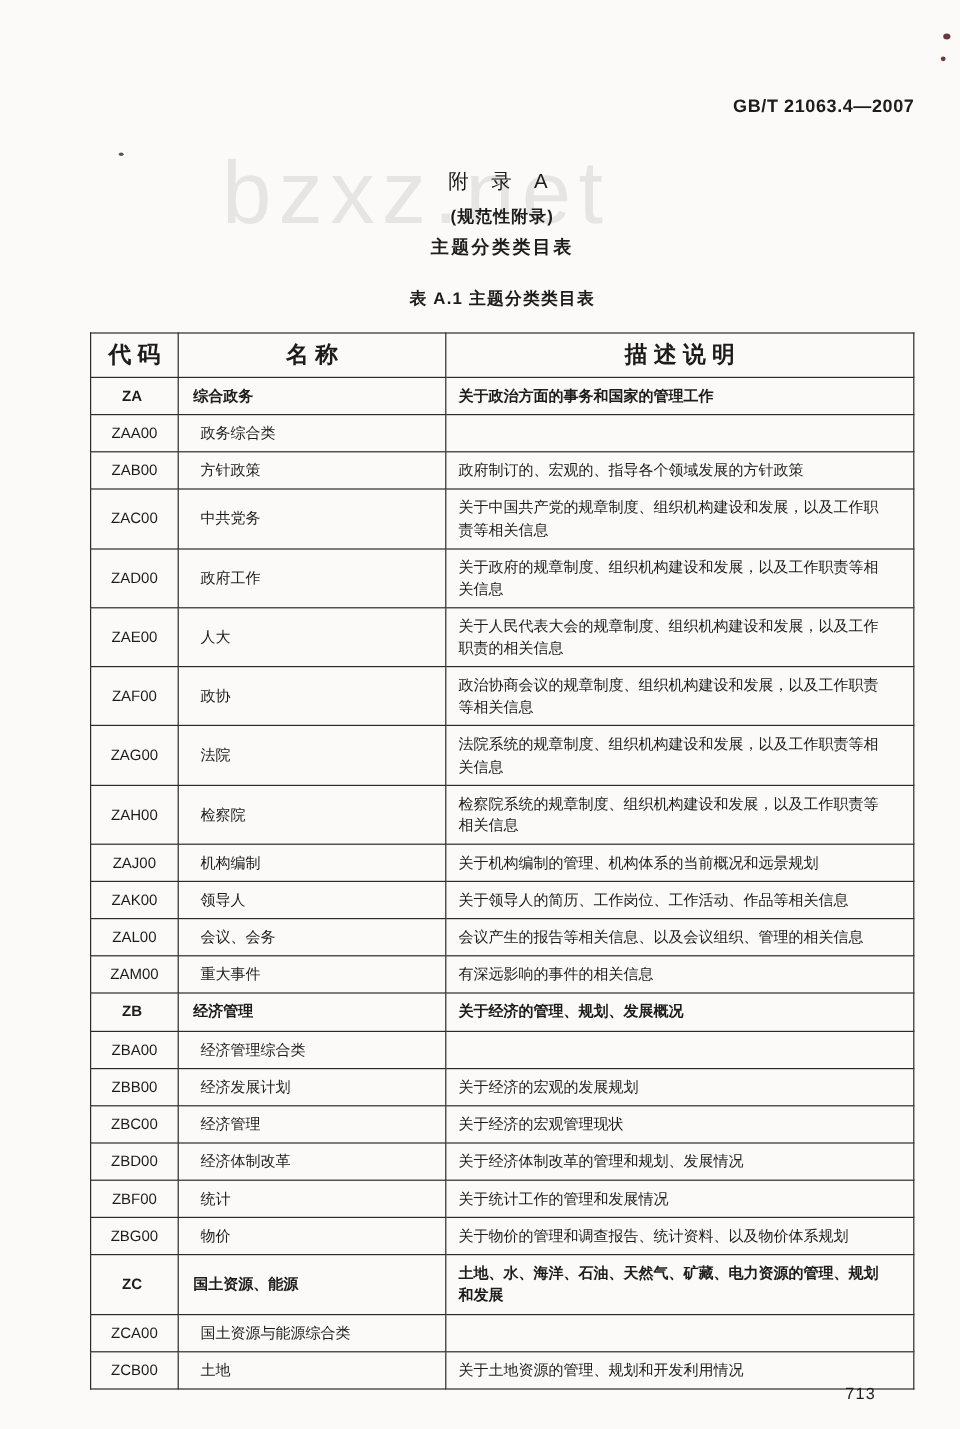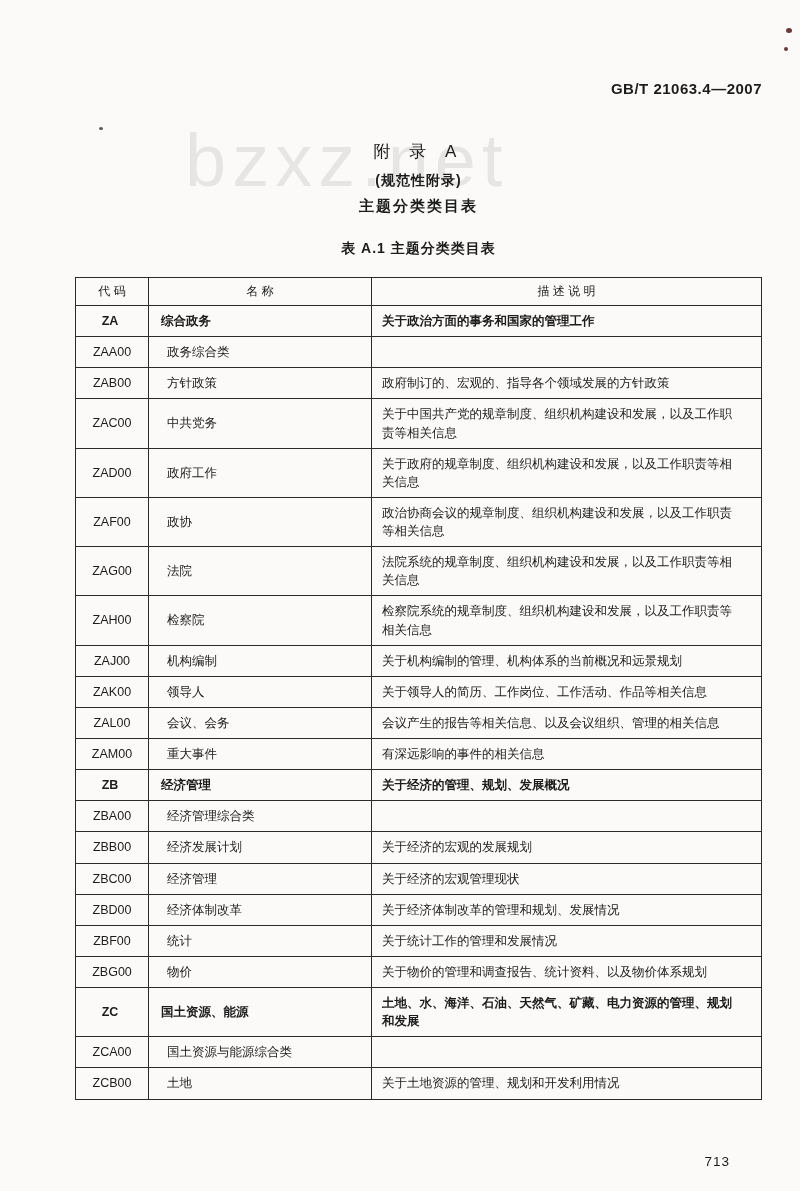--- a/index.html
+++ b/index.html
@@ -76,22 +76,22 @@
     margin-left:75px;
     border-collapse:collapse;
     font-size:12.5px;
   }
   table.class-table th,
   table.class-table td{
     border:1px solid #2b2b2b;
     vertical-align:middle;
   }
   table.class-table th{
-    font-weight:normal;
-    font-size:12px;
+    font-weight:bold;
+    font-size:19px;
     padding:5px 4px;
     text-align:center;
   }
   table.class-table td{
     padding:6px 8px;
     line-height:1.45;
   }
   table.class-table td:nth-child(1){width:56px;padding-left:8px;text-align:center;}
   table.class-table td:nth-child(2){width:196px;padding-left:18px;}
   table.class-table td:nth-child(3){padding-left:10px;padding-right:20px;}
@@ -159,20 +159,25 @@
           <td>ZAC00</td>
           <td>中共党务</td>
           <td>关于中国共产党的规章制度、组织机构建设和发展，以及工作职责等相关信息</td>
         </tr>
         <tr>
           <td>ZAD00</td>
           <td>政府工作</td>
           <td>关于政府的规章制度、组织机构建设和发展，以及工作职责等相关信息</td>
         </tr>
         <tr>
+          <td>ZAE00</td>
+          <td>人大</td>
+          <td>关于人民代表大会的规章制度、组织机构建设和发展，以及工作职责的相关信息</td>
+        </tr>
+        <tr>
           <td>ZAF00</td>
           <td>政协</td>
           <td>政治协商会议的规章制度、组织机构建设和发展，以及工作职责等相关信息</td>
         </tr>
         <tr>
           <td>ZAG00</td>
           <td>法院</td>
           <td>法院系统的规章制度、组织机构建设和发展，以及工作职责等相关信息</td>
         </tr>
         <tr>

